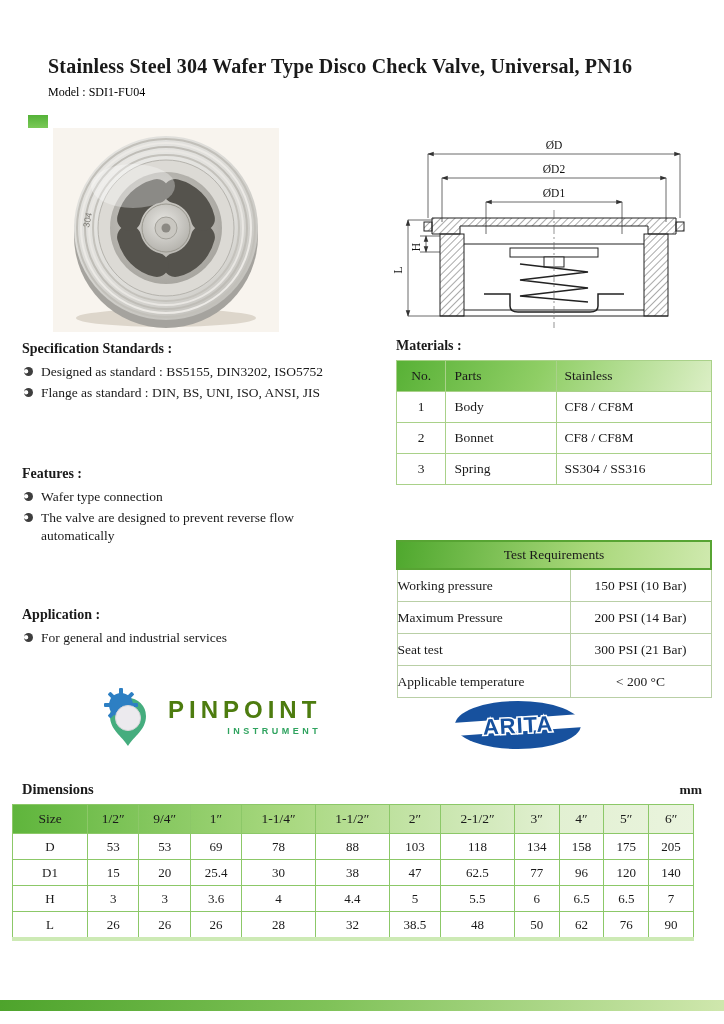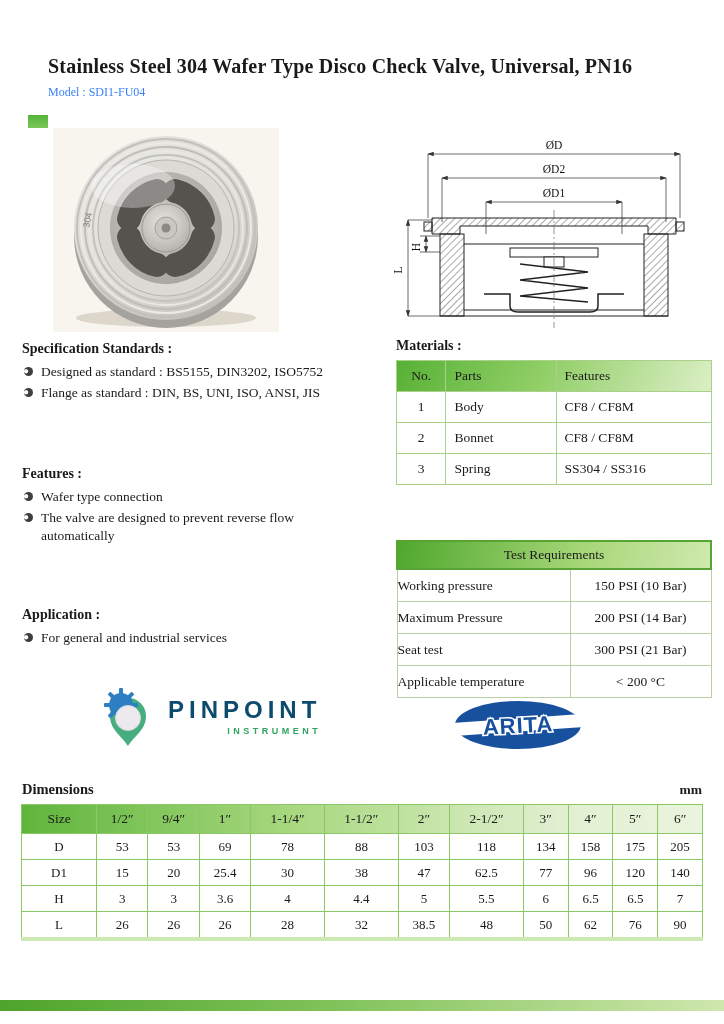--- a/index.html
+++ b/index.html
@@ -1,20 +1,20 @@
 <!DOCTYPE html>
 <html><head>
 <meta charset="utf-8">
 <style>
   html,body{margin:0;padding:0;background:#ffffff;}
   .page{position:relative;width:724px;height:1024px;background:#fff;overflow:hidden;
         font-family:"Liberation Serif",serif;color:#1a1a1a;}
 
   .title{position:absolute;left:48px;top:55px;width:640px;font-size:20px;font-weight:bold;letter-spacing:.2px;}
-  .model{position:absolute;left:48px;top:85px;font-size:12px;color:#3b82f6;}
+  .model{position:absolute;left:48px;top:85px;font-size:12px;color:#000000;}
   .green-tag{position:absolute;left:28px;top:115px;width:20px;height:13px;
              background:linear-gradient(to bottom,#54b238,#7ac957);}
 
   .photo{position:absolute;left:53px;top:128px;width:226px;height:204px;background:#f8f4ee;}
   .drawing{position:absolute;left:392px;top:132px;width:324px;height:200px;}
 
   .sec{position:absolute;}
   .sec-heading{font-weight:bold;font-size:14px;margin:0 0 6px 0;}
   .li{position:relative;padding-left:19px;font-size:13.5px;line-height:18px;margin-top:3px;}
   .bullet{position:absolute;left:2px;top:4px;width:9px;height:9px;border-radius:50%;
@@ -40,28 +40,28 @@
   .test-table{width:316px;font-size:13.5px;}
   .test-table th{border:2px solid #57a433;height:24px;text-align:center;font-weight:normal;
                  background:linear-gradient(100deg,#4fa82e 0%,#a8d779 60%,#cfe9ae 100%);}
   .test-table td{border:1px solid #b9cfa6;height:27px;padding:2px 0;}
   .test-table .t-val{text-align:center;width:140px;}
 
   
   #pinpoint{position:absolute;left:100px;top:686px;display:flex;align-items:center;
             font-family:"Liberation Sans",sans-serif;}
   .pp-text{margin-left:12px;}
-  .pp-name{font-size:24px;font-weight:bold;color:#0c4a6e;letter-spacing:5px;line-height:24px;}
+  .pp-name{font-size:24px;font-weight:bold;color:#4d7c0f;letter-spacing:5px;line-height:24px;}
   .pp-sub{font-size:9px;font-weight:bold;color:#2fa35f;letter-spacing:3.5px;text-align:right;margin-top:4px;}
   #arita{position:absolute;left:452px;top:698px;}
 
   
   #dims-label{position:absolute;left:22px;top:781px;font-weight:bold;font-size:14.5px;}
   #mm-label{position:absolute;right:22px;top:782px;font-weight:bold;font-size:13.5px;}
-  #dimtable{position:absolute;left:21px;top:804px;width:682px;font-size:13px;
+  #dimtable{position:absolute;left:12px;top:804px;width:682px;font-size:13px;
             border-bottom:4px solid #cdeab5;}
   #dimtable th,#dimtable td{border:1px solid #8cc868;text-align:center;height:23px;font-weight:normal;}
   #dimtable thead tr{background:linear-gradient(to right,#5fb53c 0%,#a8d87f 40%,#e2f0d2 80%,#eaf4de 100%);}
   #dimtable thead th{font-size:13.5px;height:26px;}
   #dimtable td.rowlabel{width:72px;}
 
   .footer-bar{position:absolute;left:0;top:1000px;width:724px;height:11px;
               background:linear-gradient(to right,#4ea42c,#7fc258 45%,#cfe7ad 100%);}
 </style>
 </head>
@@ -177,21 +177,21 @@
     </div>
   </div>
 
   <div class="sec" id="materials">
     <div class="sec-heading">Materials :</div>
     <table class="mat-table">
       <thead>
         <tr>
           <th class="c-no">No.</th>
           <th class="c-parts">Parts</th>
-          <th class="c-mat">Features</th>
+          <th class="c-mat">Stainless</th>
         </tr>
       </thead>
       <tbody>
         <tr>
           <td class="c-no">1</td>
           <td>Body</td>
           <td>CF8 / CF8M</td>
         </tr>
         <tr>
           <td class="c-no">2</td>

